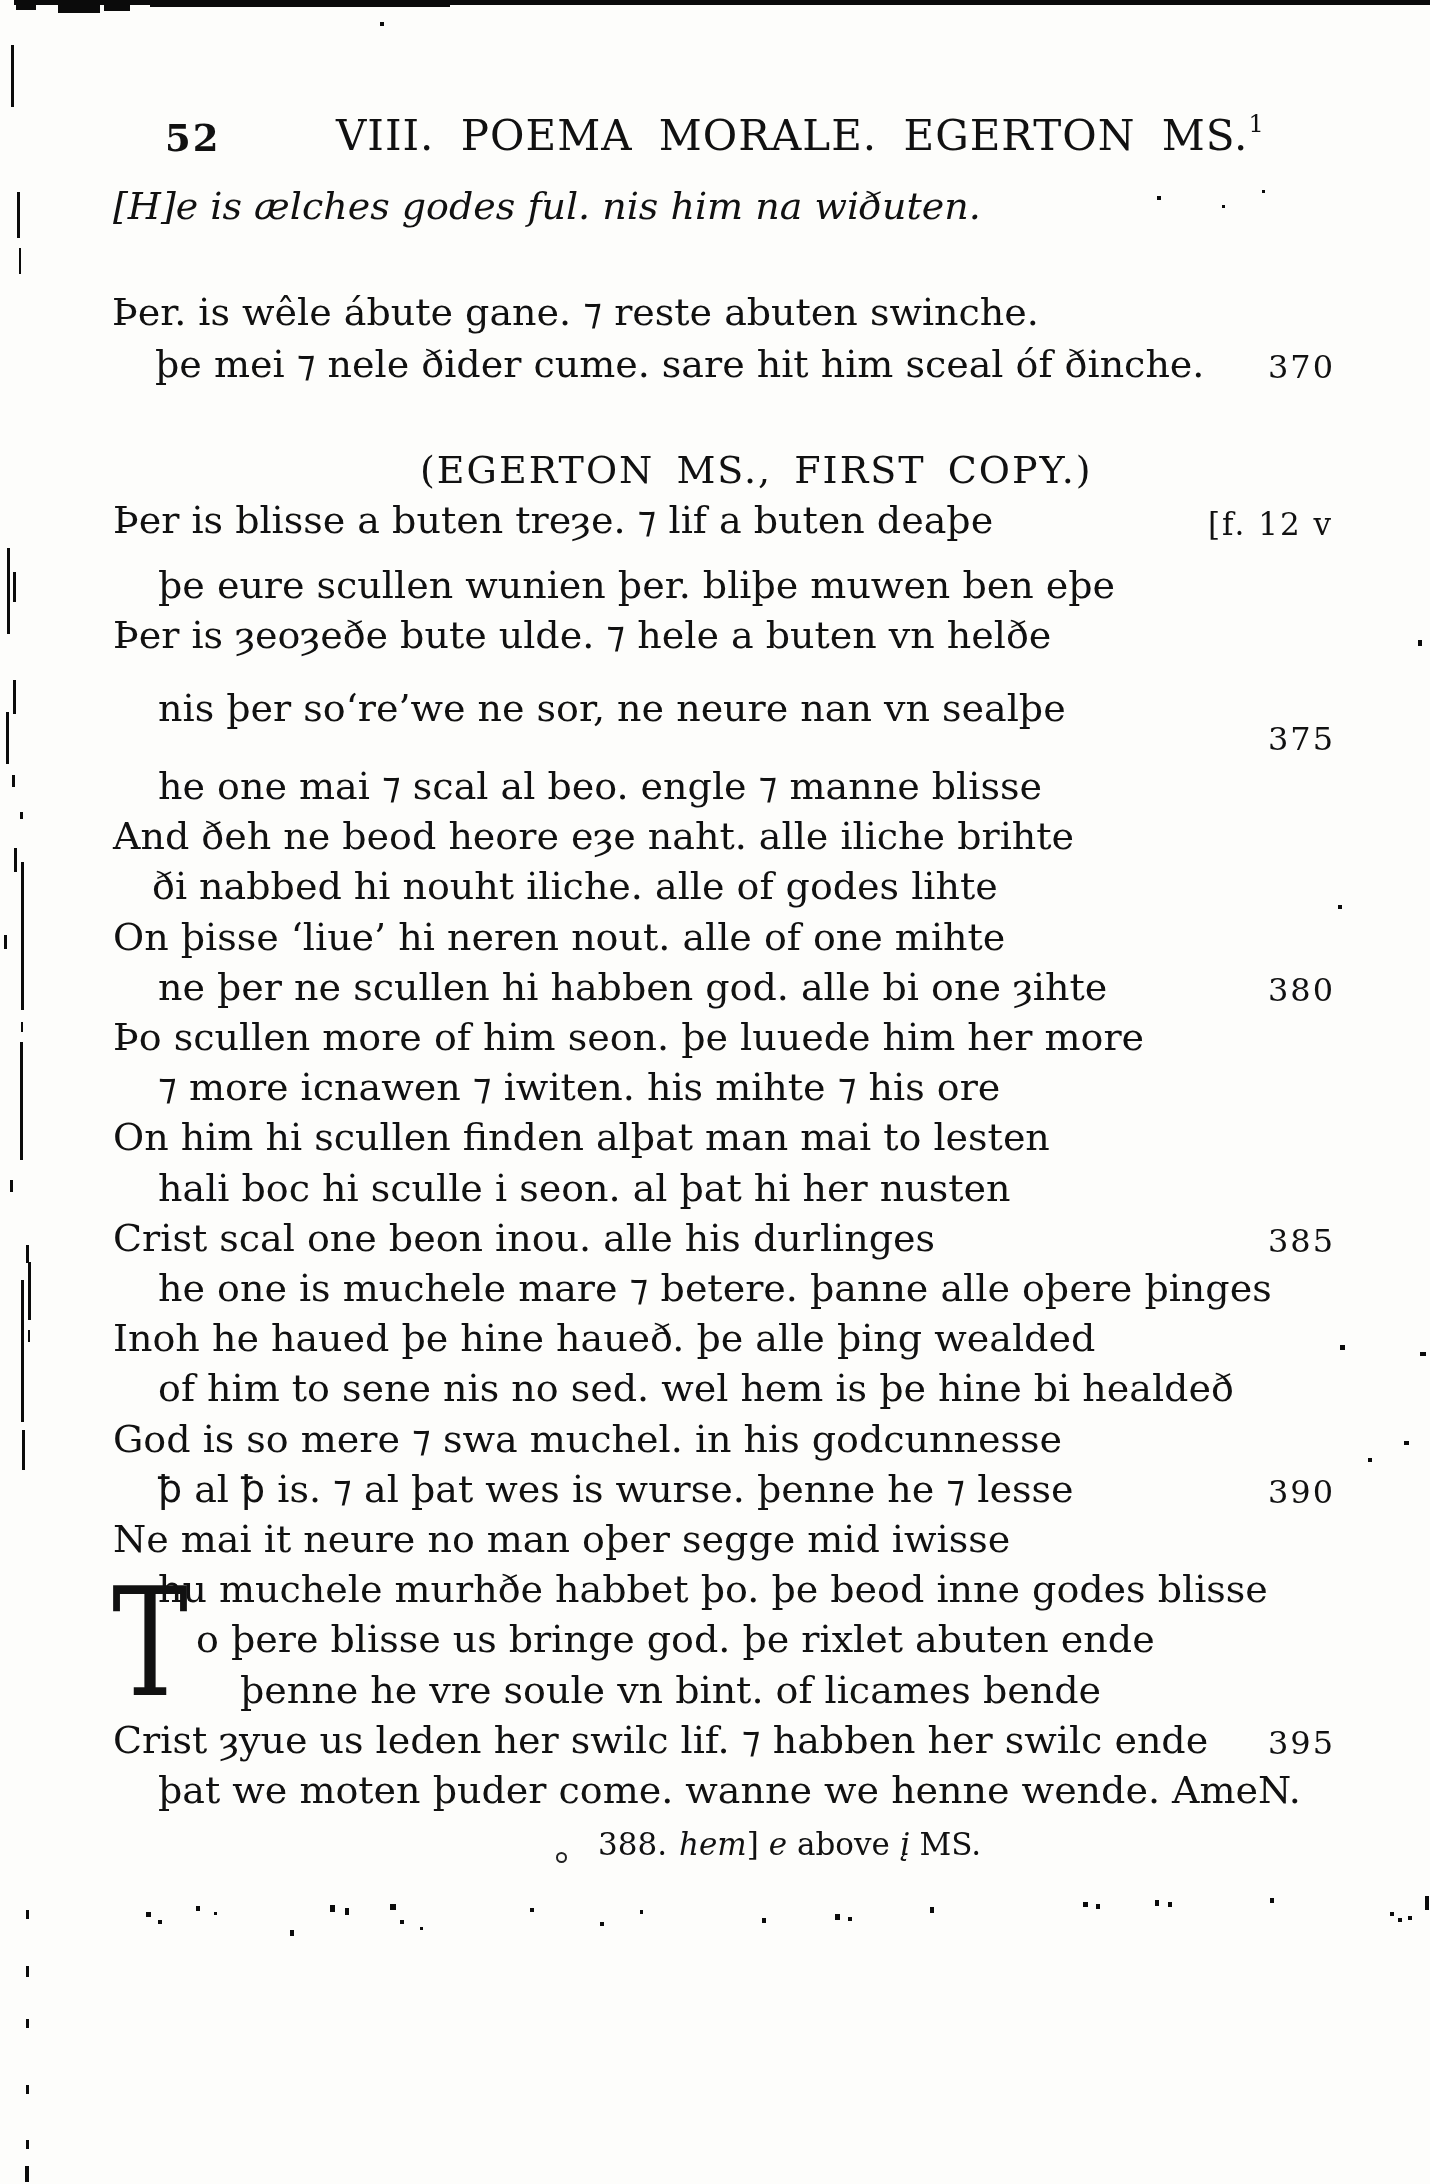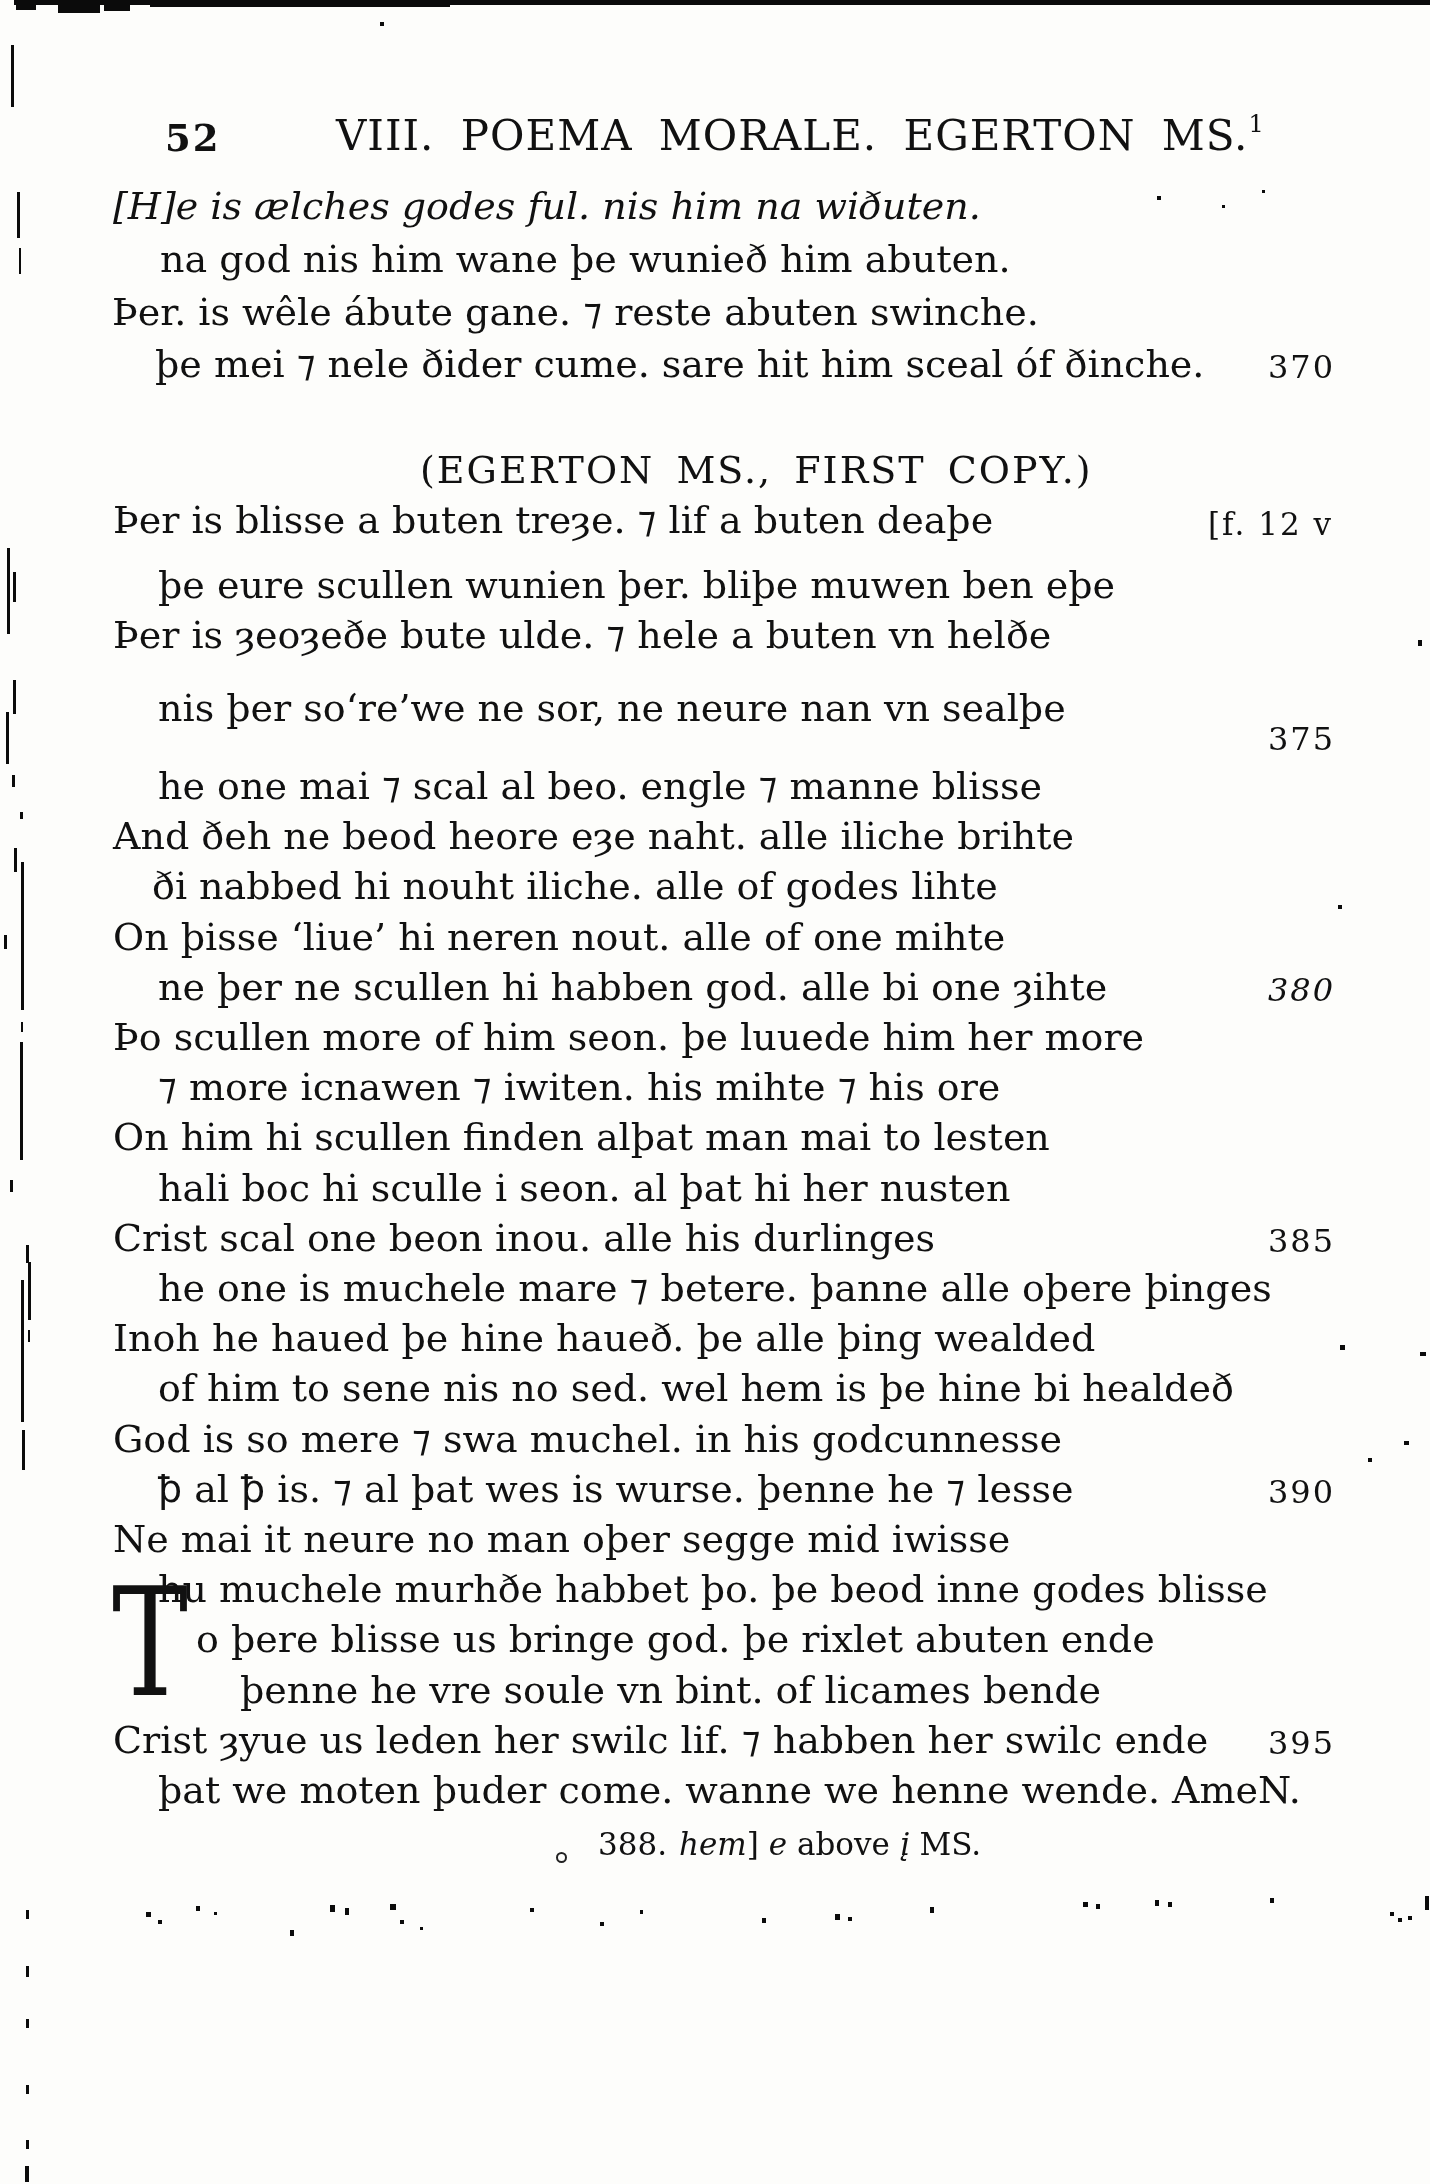--- a/index.html
+++ b/index.html
@@ -32,39 +32,38 @@
 </style>
 </head>
 <body>
 
 <div class="page">
 
   <span class="pagenum">52</span>
   <div class="running-title"><span>VIII. POEMA MORALE. EGERTON MS.</span><sup>1</sup></div>
 
   <div class="vline" style="left:113px;top:186px;font-style:italic;">[H]e is ælches godes ful. nis him na wiðuten.</div>
-  <div class="vline" style="left:160px;top:239px;">na god nis him wane þe wunieð him abuten.</div>
   <div class="vline" style="left:112px;top:292px;">Þer. is wêle ábute gane. ⁊ reste abuten swinche.</div>
   <div class="vline" style="left:155px;top:344px;">þe mei ⁊ nele ðider cume. sare hit him sceal óf ðinche.</div>
   <span class="lnum" style="top:348px;">370</span>
 
   <div class="sec-heading">(EGERTON MS., FIRST COPY.)</div>
   <span class="folio">[f. 12 v</span>
 
   <div class="vline" style="left:113px;top:500px;">Þer is blisse a buten treȝe. ⁊ lif a buten deaþe</div>
   <div class="vline" style="left:158px;top:565px;">þe eure scullen wunien þer. bliþe muwen ben eþe</div>
   <div class="vline" style="left:113px;top:615px;">Þer is ȝeoȝeðe bute ulde. ⁊ hele a buten vn helðe</div>
   <div class="vline" style="left:158px;top:688px;">nis þer so‘re’we ne sor, ne neure nan vn sealþe</div>
   <span class="lnum" style="top:720px;">375</span>
   <div class="vline" style="left:113px;top:816px;">And ðeh ne beod heore eȝe naht. alle iliche brihte</div>
   <div class="vline" style="left:158px;top:766px;">he one mai ⁊ scal al beo. engle ⁊ manne blisse</div>
   <div class="vline" style="left:152px;top:866px;">ði nabbed hi nouht iliche. alle of godes lihte</div>
   <div class="vline" style="left:113px;top:917px;">On þisse ‘liue’ hi neren nout. alle of one mihte</div>
   <div class="vline" style="left:158px;top:967px;">ne þer ne scullen hi habben god. alle bi one ȝihte</div>
-  <span class="lnum" style="top:971px;font-style:italic;">380</span>
+  <span class="lnum" style="top:971px;">380</span>
   <div class="vline" style="left:113px;top:1017px;">Þo scullen more of him seon. þe luuede him her more</div>
   <div class="vline" style="left:158px;top:1067px;">⁊ more icnawen ⁊ iwiten. his mihte ⁊ his ore</div>
   <div class="vline" style="left:113px;top:1117px;">On him hi scullen finden alþat man mai to lesten</div>
   <div class="vline" style="left:158px;top:1168px;">hali boc hi sculle i seon. al þat hi her nusten</div>
   <div class="vline" style="left:113px;top:1218px;">Crist scal one beon inou. alle his durlinges</div>
   <span class="lnum" style="top:1222px;">385</span>
   <div class="vline" style="left:158px;top:1268px;">he one is muchele mare ⁊ betere. þanne alle oþere þinges</div>
   <div class="vline" style="left:113px;top:1318px;">Inoh he haued þe hine haueð. þe alle þing wealded</div>
   <div class="vline" style="left:158px;top:1368px;">of him to sene nis no sed. wel hem is þe hine bi healdeð</div>
   <div class="vline" style="left:113px;top:1419px;">God is so mere ⁊ swa muchel. in his godcunnesse</div>

